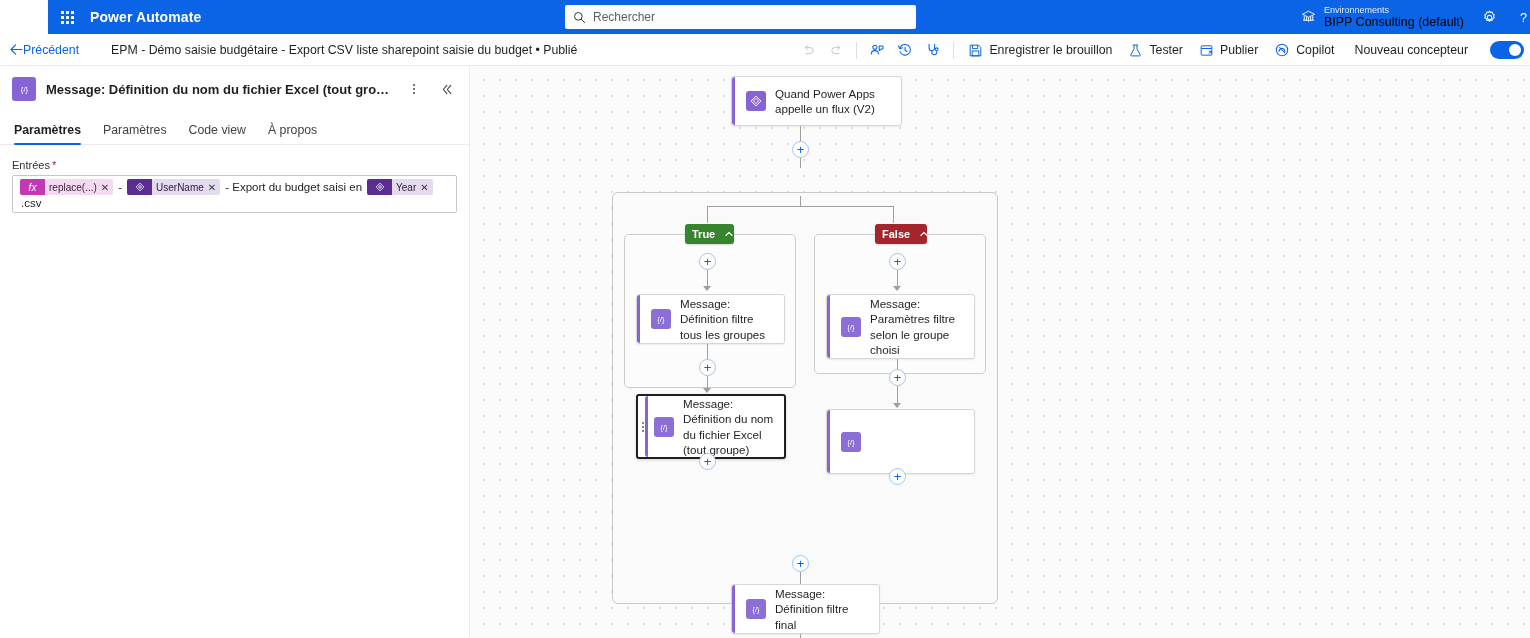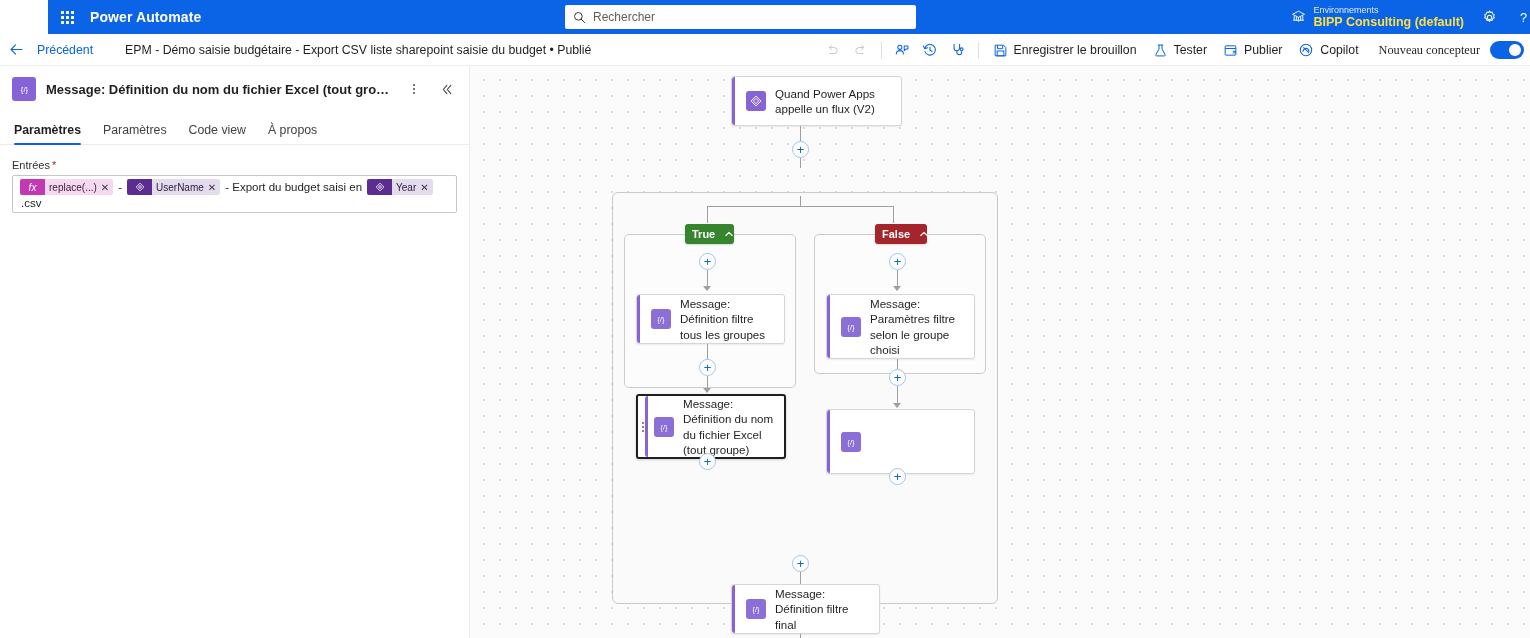--- a/index.html
+++ b/index.html
@@ -54,21 +54,21 @@
   .topright {
     position: absolute; right: 8px; top: 0; height: 34px;
     display: flex; align-items: center; gap: 0px;
   }
   .env-btn {
     display: flex; align-items: center; gap: 7px;
     padding: 0 8px; height: 34px; cursor: pointer;
   }
   .env-text { line-height: 1.12; }
   .env-label { font-size: 9px; color: #e3ecfb; display: block; }
-  .env-name { font-size: 12.5px; color: #fde047; display: block; white-space: nowrap; font-weight: bold; }
+  .env-name { font-size: 12.5px; color: #000000; display: block; white-space: nowrap; }
   .icon-btn {
     width: 34px; height: 34px;
     display: flex; align-items: center; justify-content: center;
     cursor: pointer;
   }
   .avatar {
     width: 26px; height: 26px; border-radius: 50%;
     border: 1px solid #cfe0fb;
     display: flex; align-items: center; justify-content: center;
     font-size: 10.5px; color: #ffffff; margin-left: 4px;
@@ -78,21 +78,21 @@
   
   .cmdbar {
     height: 32px; width: 100%;
     display: flex; align-items: center;
     background: #ffffff;
     border-bottom: 1px solid #edebe9;
     position: relative;
     font-size: 12px;
   }
   .back-btn {
-    display: flex; align-items: center; gap: 14px;
+    display: flex; align-items: center; gap: 0;
     padding: 0 10px 0 10px; height: 32px;
     color: #0b63e5; cursor: pointer; font-size: 12.3px;
   }
   .breadcrumb {
     font-size: 12.3px; color: #201f1e; margin-left: 22px; white-space: nowrap;
   }
   .cmdright {
     position: absolute; right: 6px; top: 0; height: 32px;
     display: flex; align-items: center;
   }
@@ -103,22 +103,22 @@
   }
   .cmd-ico.disabled { color: #c8c6c4; cursor: default; }
   .cmd-sep { width: 1px; height: 17px; background: #e1dfdd; margin: 0 6px; }
   .cmd-item {
     display: flex; align-items: center; gap: 6px;
     padding: 0 8px; height: 32px; cursor: pointer;
     color: #201f1e; font-size: 12.3px; white-space: nowrap;
   }
   .cmd-item .gl { color: #0b63e5; display: flex; align-items: center; }
   .toggle-wrap {
-    display: flex; align-items: center; gap: 10px;
-    margin-left: 12px; cursor: pointer; font-size: 12.3px; font-family: Liberation Serif, serif;
+    display: flex; align-items: center; gap: 22px;
+    margin-left: 12px; cursor: pointer; font-size: 12.3px;
   }
   .toggle {
     width: 34px; height: 18px; border-radius: 9px;
     background: #0b63e5; position: relative; flex: 0 0 auto;
   }
   .toggle .knob {
     position: absolute; right: 3px; top: 3px;
     width: 12px; height: 12px; border-radius: 50%;
     background: #ffffff;
   }

